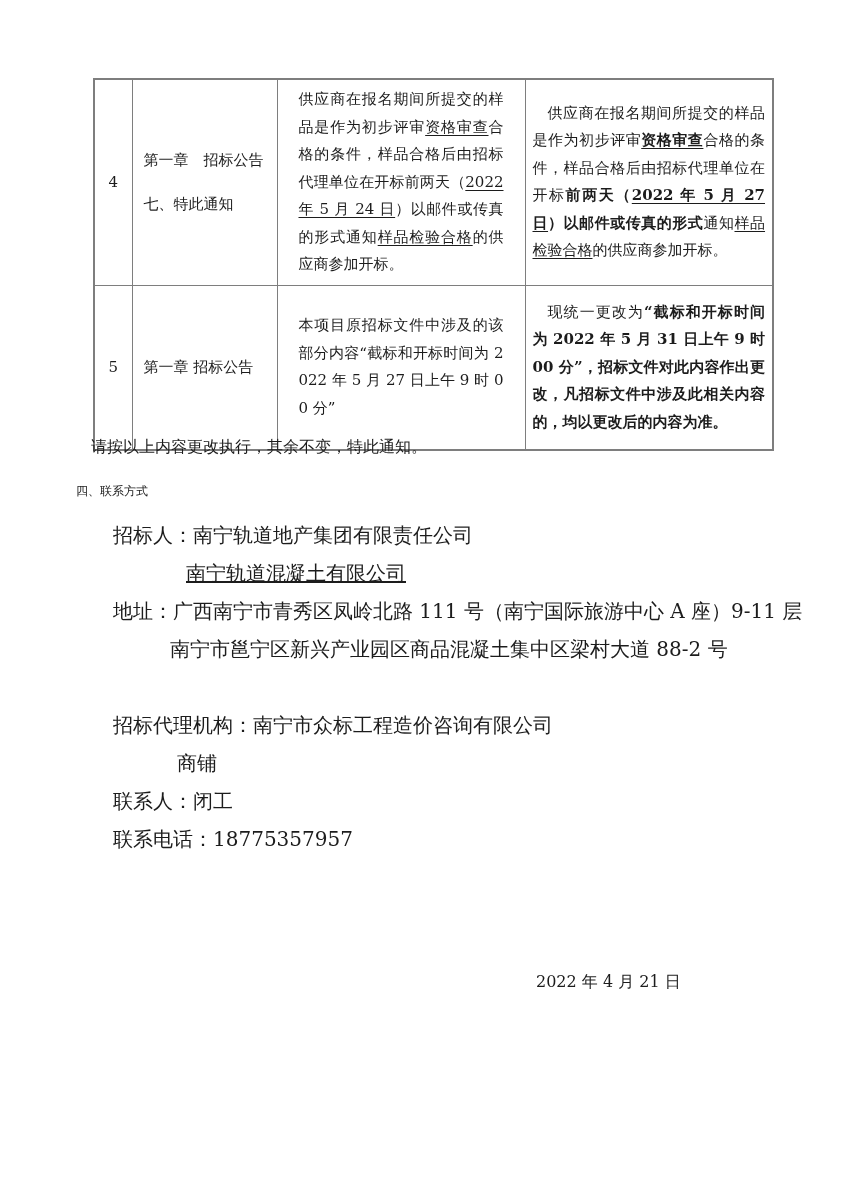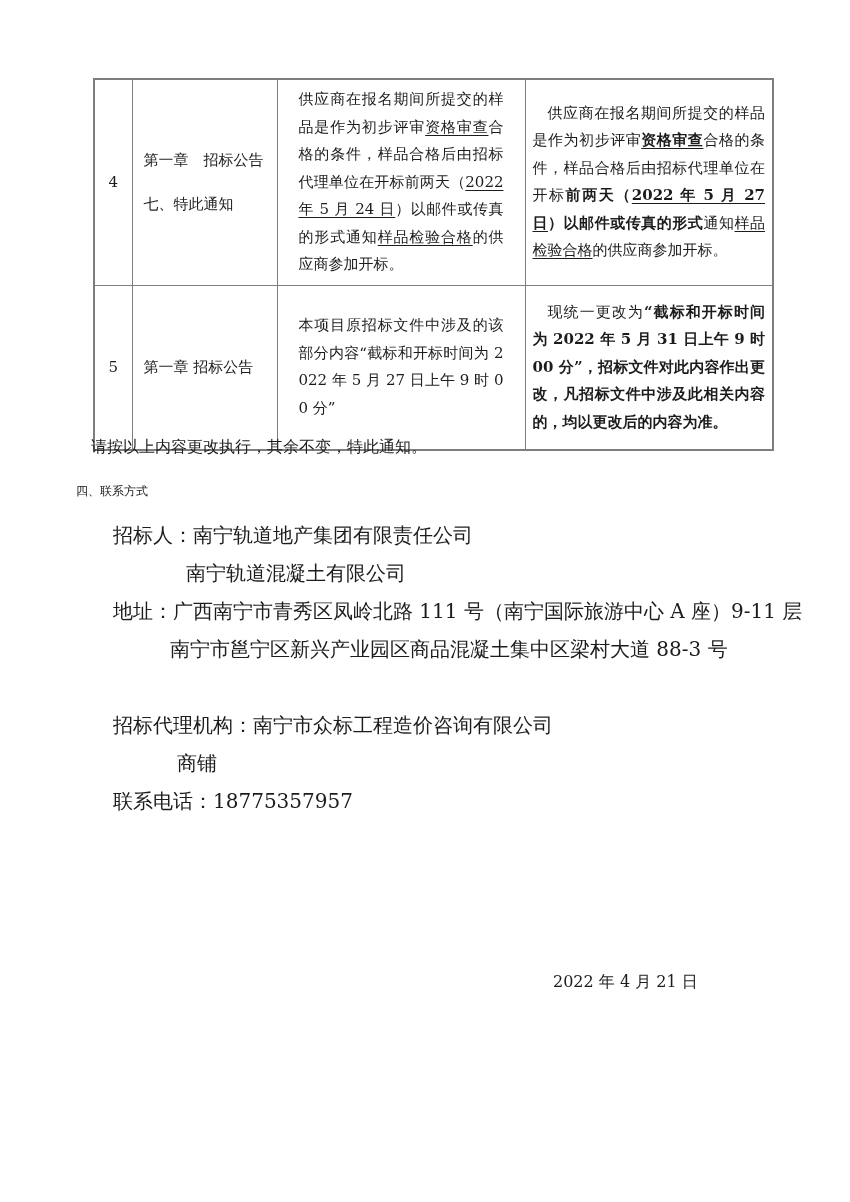--- a/index.html
+++ b/index.html
@@ -62,27 +62,27 @@
     position: absolute;
     left: 88px; top: 516px;
     width: 700px;
   }
   .contact p {
     height: 38px; line-height: 38px;
     font-size: 20px;
     white-space: nowrap;
   }
   .ind-a { padding-left: 25px; }
-  .ind-b { padding-left: 98px; }
+  .ind-b { padding-left: 98px; text-decoration: underline; }
   .ind-c { padding-left: 82px; }
   .ind-d { padding-left: 89px; }
   .blank-line { height: 38px; }
   .date-line {
     position: absolute;
-    left: 553px; top: 970px;
+    left: 536px; top: 970px;
     font-size: 16px; line-height: 24px;
     white-space: nowrap;
   }
 </style>
 </head>
 <body>
 
 <div class="page">
 
   <table class="doc-table">
@@ -120,22 +120,23 @@
   </table>
 
   <p class="notice">请按以上内容更改执行，其余不变，特此通知。</p>
 
   <h3 class="heading">四、联系方式</h3>
 
   <div class="contact">
     <p class="ind-a">招标人：南宁轨道地产集团有限责任公司</p>
     <p class="ind-b">南宁轨道混凝土有限公司</p>
     <p class="ind-a">地址：广西南宁市青秀区凤岭北路 111 号（南宁国际旅游中心 A 座）9-11 层</p>
-    <p class="ind-c">南宁市邕宁区新兴产业园区商品混凝土集中区梁村大道 88-3 号</p>
+    <p class="ind-c">南宁市邕宁区新兴产业园区商品混凝土集中区梁村大道 88-2 号</p>
     <div class="blank-line"></div>
     <p class="ind-a">招标代理机构：南宁市众标工程造价咨询有限公司</p>
     <p class="ind-d">商铺</p>
+    <p class="ind-a">联系人：闭工</p>
     <p class="ind-a">联系电话：18775357957</p>
   </div>
 
   <p class="date-line">2022 年 4 月 21 日</p>
 
 </div>
 
 </body></html>

